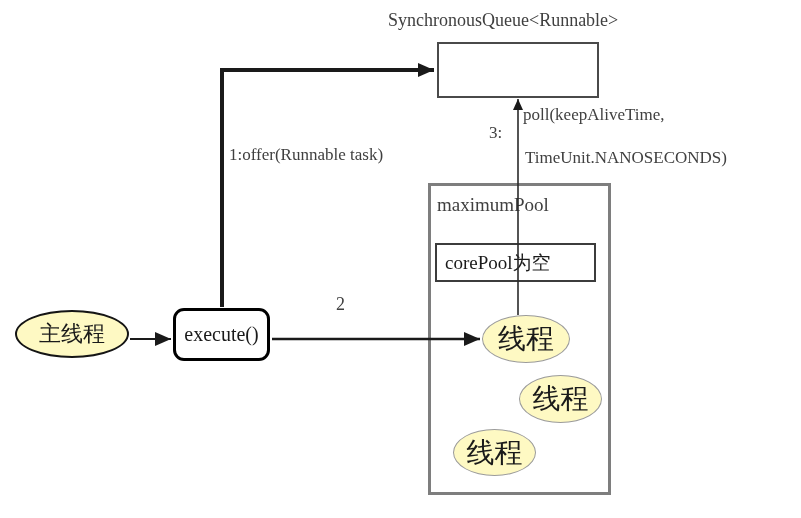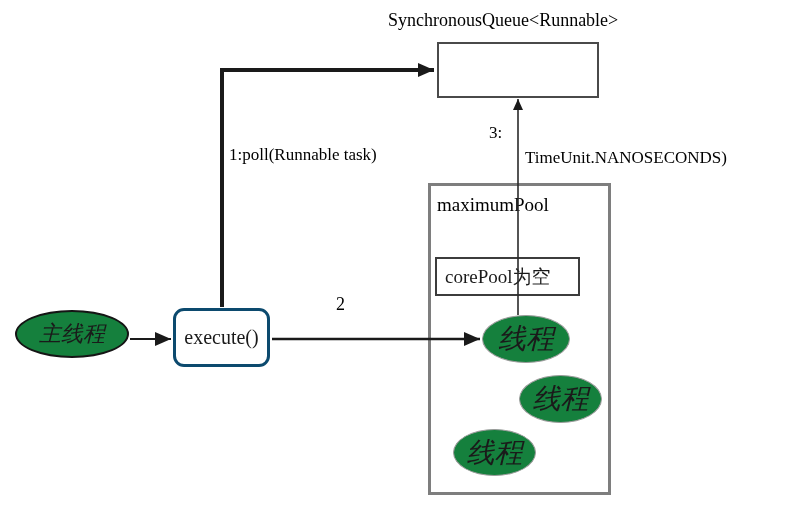--- a/index.html
+++ b/index.html
@@ -12,72 +12,70 @@
     position: relative;
     width: 801px;
     height: 518px;
     background: #ffffff;
     overflow: hidden;
   }
   .lbl {
     position: absolute;
     white-space: nowrap;
     font-size: 17px;
-    color: #000000;
+    color: #404040;
     z-index: 3;
   }
   .box {
     position: absolute;
     background: #ffffff;
     z-index: 1;
   }
   .ellipse {
     position: absolute;
-    background: #15803d;
+    background: #fef9c3;
     border-radius: 50%;
     display: flex;
     align-items: center;
     justify-content: center;
     z-index: 2;
-    font-style: italic;
   }
   .queue-box {
     left: 437px; top: 42px; width: 162px; height: 56px;
     border: 2px solid #4a4a4a;
   }
   .pool-box {
     left: 428px; top: 183px; width: 183px; height: 312px;
     border: 3px solid #7e7e7e;
   }
   .core-box {
-    left: 435px; top: 243px; width: 145px; height: 39px;
+    left: 435px; top: 243px; width: 161px; height: 39px;
     border: 2px solid #3c3c3c;
     display: flex; align-items: center;
     padding-left: 8px;
     font-size: 19px;
     z-index: 2;
-    margin-top: 14px;
   }
   .title-lbl   { left: 388px; top: 10px;  font-size: 18px; }
   .offer-lbl   { left: 229px; top: 145px; }
   .step2-lbl   { left: 336px; top: 294px; font-size: 18px; }
   .step3-lbl   { left: 489px; top: 123px; }
   .poll1-lbl   { left: 523px; top: 105px; }
   .poll2-lbl   { left: 525px; top: 148px; }
   .maxpool-lbl { left: 437px; top: 194px; font-size: 19px; z-index: 2; }
   .main-thread {
     left: 15px; top: 310px; width: 114px; height: 48px;
     border: 2.5px solid #151515;
     font-size: 22px;
   }
   .execute-box {
     position: absolute;
-    left: 173px; top: 308px; width: 97px; height: 59px;
+    left: 173px; top: 308px; width: 97px; height: 53px;
     background: #ffffff;
-    border: 3px solid #0c4a6e;
+    border: 3px solid #000000;
     border-radius: 11px;
     display: flex; align-items: center; justify-content: center;
     font-size: 20px;
     z-index: 2;
   }
   .thread { border: 1.5px solid #9b9b9b; font-size: 28px; }
   .thread-1 { left: 482px; top: 315px; width: 88px; height: 48px; }
   .thread-2 { left: 519px; top: 375px; width: 83px; height: 48px; }
   .thread-3 { left: 453px; top: 429px; width: 83px; height: 47px; }
   svg.overlay {
@@ -108,23 +106,24 @@
     <span>线程</span>
   </div>
   <div class="ellipse thread thread-2">
     <span>线程</span>
   </div>
   <div class="ellipse thread thread-3">
     <span>线程</span>
   </div>
 
   <div class="lbl title-lbl">SynchronousQueue&lt;Runnable&gt;</div>
-  <div class="lbl offer-lbl">1:poll(Runnable task)</div>
+  <div class="lbl offer-lbl">1:offer(Runnable task)</div>
   <div class="lbl step2-lbl">2</div>
   <div class="lbl step3-lbl">3:</div>
+  <div class="lbl poll1-lbl">poll(keepAliveTime,</div>
   <div class="lbl maxpool-lbl">maximumPool</div>
   <div class="lbl poll2-lbl">TimeUnit.NANOSECONDS)</div>
 
   <svg class="overlay" width="801" height="518" viewBox="0 0 801 518">
     <defs>
       <marker id="ahBig" markerUnits="userSpaceOnUse" markerWidth="16" markerHeight="14" refX="16" refY="7" orient="auto">
         <path d="M0,0 L16,7 L0,14 z" fill="#1a1a1a"></path>
       </marker>
       <marker id="ahSmall" markerUnits="userSpaceOnUse" markerWidth="11" markerHeight="10" refX="11" refY="5" orient="auto">
         <path d="M0,0 L11,5 L0,10 z" fill="#1a1a1a"></path>

